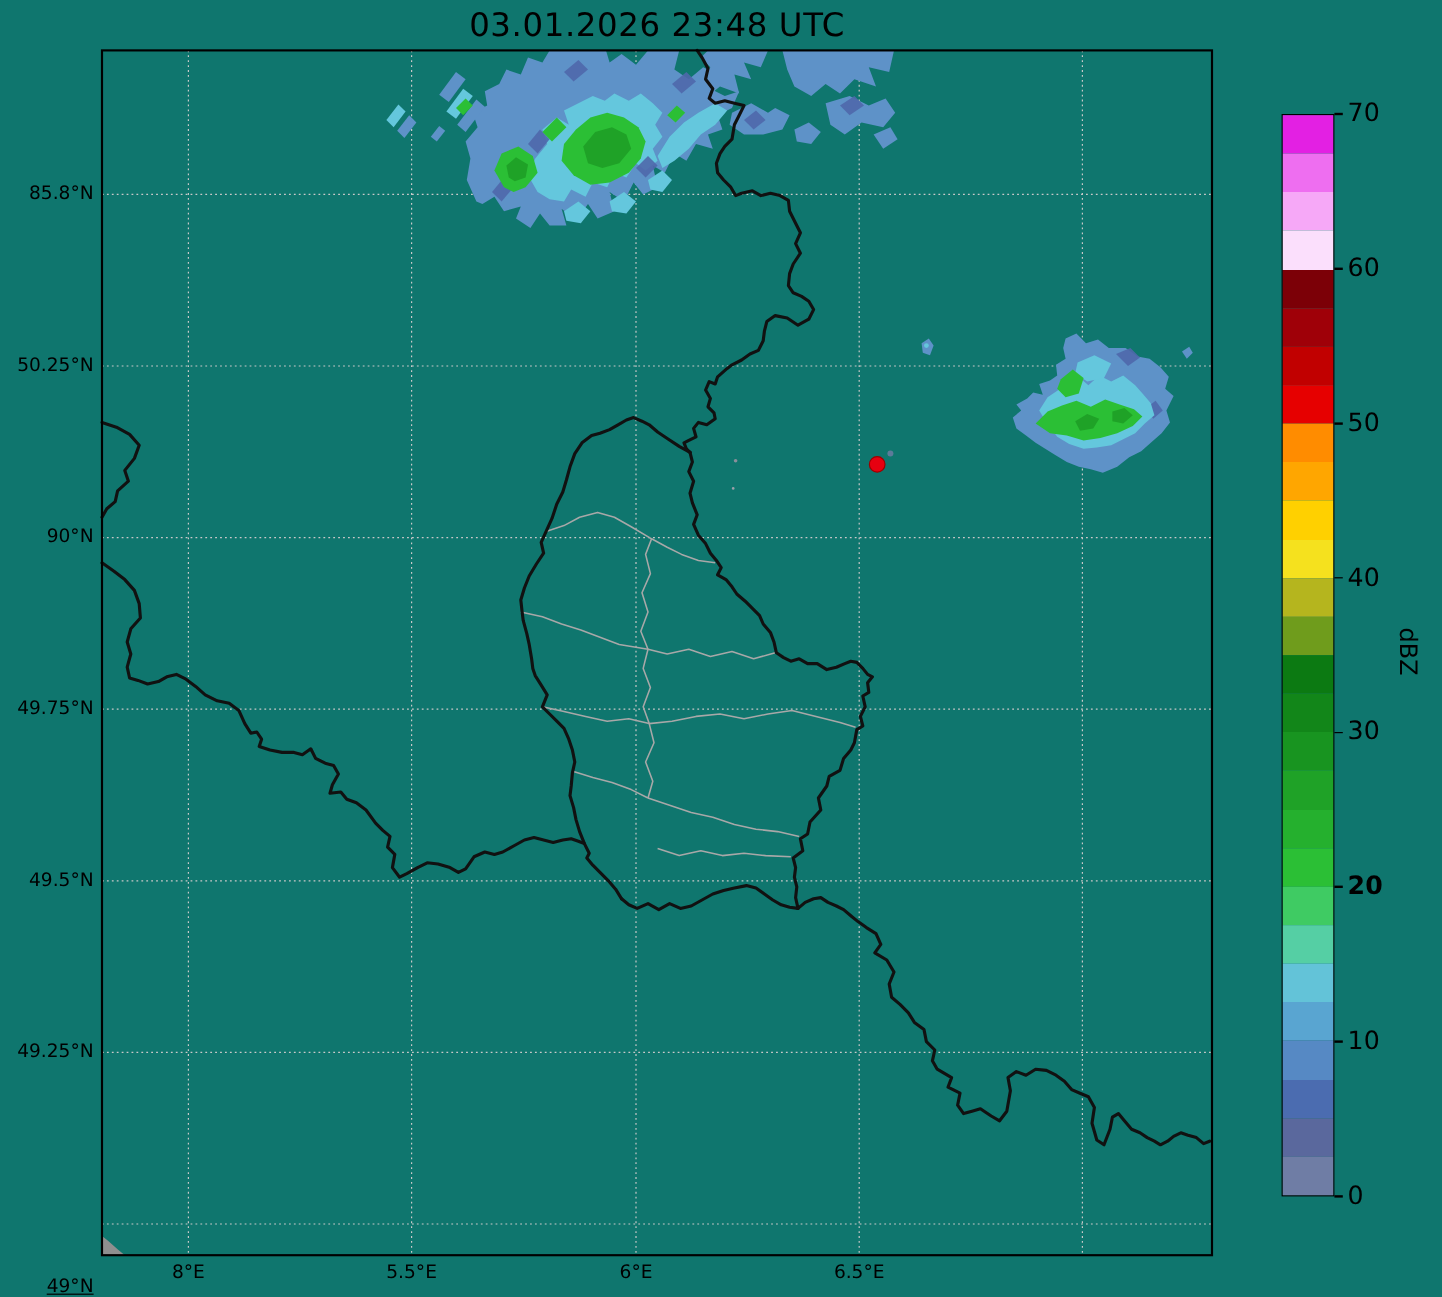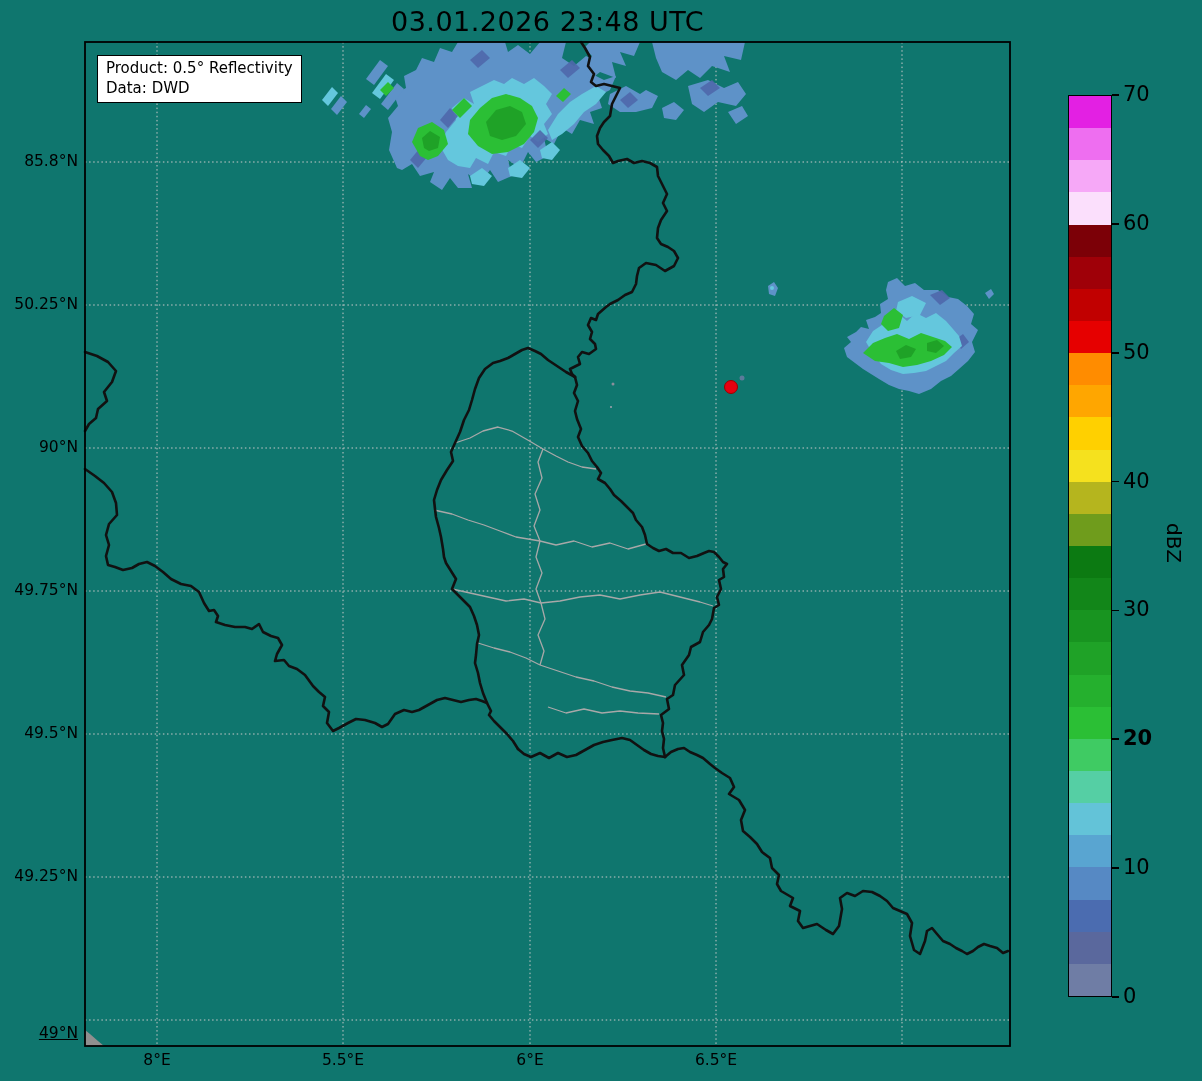--- a/index.html
+++ b/index.html
@@ -124,24 +124,20 @@
 
     <polygon points="85,1046 85,1030 90,1034 98,1041 104,1046" fill="#8f8f8f"></polygon>
 
     <circle cx="731" cy="387" r="6.5" fill="#e60010" stroke="#9b0000" stroke-width="1"></circle>
 
     <rect class="frame" x="85" y="42" width="925" height="1004" stroke="#000000"></rect>
   </svg>
 
   <div class="title">03.01.2026 23:48 UTC</div>
 
-  <div class="infobox">
-    <div>Product: 0.5° Reflectivity</div>
-    <div>Data: DWD</div>
-  </div>
 
   <div class="cbar">
       <div class="cbseg" style="background: rgb(227, 32, 227);"></div>
       <div class="cbseg" style="background: rgb(238, 110, 240);"></div>
       <div class="cbseg" style="background: rgb(246, 168, 247);"></div>
       <div class="cbseg" style="background: rgb(251, 223, 252);"></div>
       <div class="cbseg" style="background: rgb(124, 0, 7);"></div>
       <div class="cbseg" style="background: rgb(159, 0, 8);"></div>
       <div class="cbseg" style="background: rgb(193, 0, 0);"></div>
       <div class="cbseg" style="background: rgb(230, 0, 0);"></div>
@@ -167,21 +163,21 @@
       <div class="cbseg" style="background: rgb(111, 125, 165);"></div>
     </div>
   <div class="dbz">dBZ</div>
 
 <div class="ylab" style="top: 152px;">85.8°N</div>
     <div class="ylab" style="top: 295px;">50.25°N</div>
     <div class="ylab" style="top: 438px;">90°N</div>
     <div class="ylab" style="top: 581px;">49.75°N</div>
     <div class="ylab" style="top: 724px;">49.5°N</div>
     <div class="ylab" style="top: 867px;">49.25°N</div>
-    <div class="ylab" style="top: 1024px; text-decoration: underline;">49°N</div>
+    <div class="ylab" style="top: 1063px; text-decoration: underline;">49°N</div>
     <div class="xlab" style="left: 157px;">8°E</div>
     <div class="xlab" style="left: 343px;">5.5°E</div>
     <div class="xlab" style="left: 530px;">6°E</div>
     <div class="xlab" style="left: 716px;">6.5°E</div>
     <div class="xlab" style="left: 902px; margin-top: 32px;">7°E</div>
     <div class="cbtick" style="top: 94.2px;"></div>
     <div class="cbnum" style="top: 82px;">70</div>
     <div class="cbtick" style="top: 223.057px;"></div>
     <div class="cbnum" style="top: 210.857px;">60</div>
     <div class="cbtick" style="top: 351.914px;"></div>

